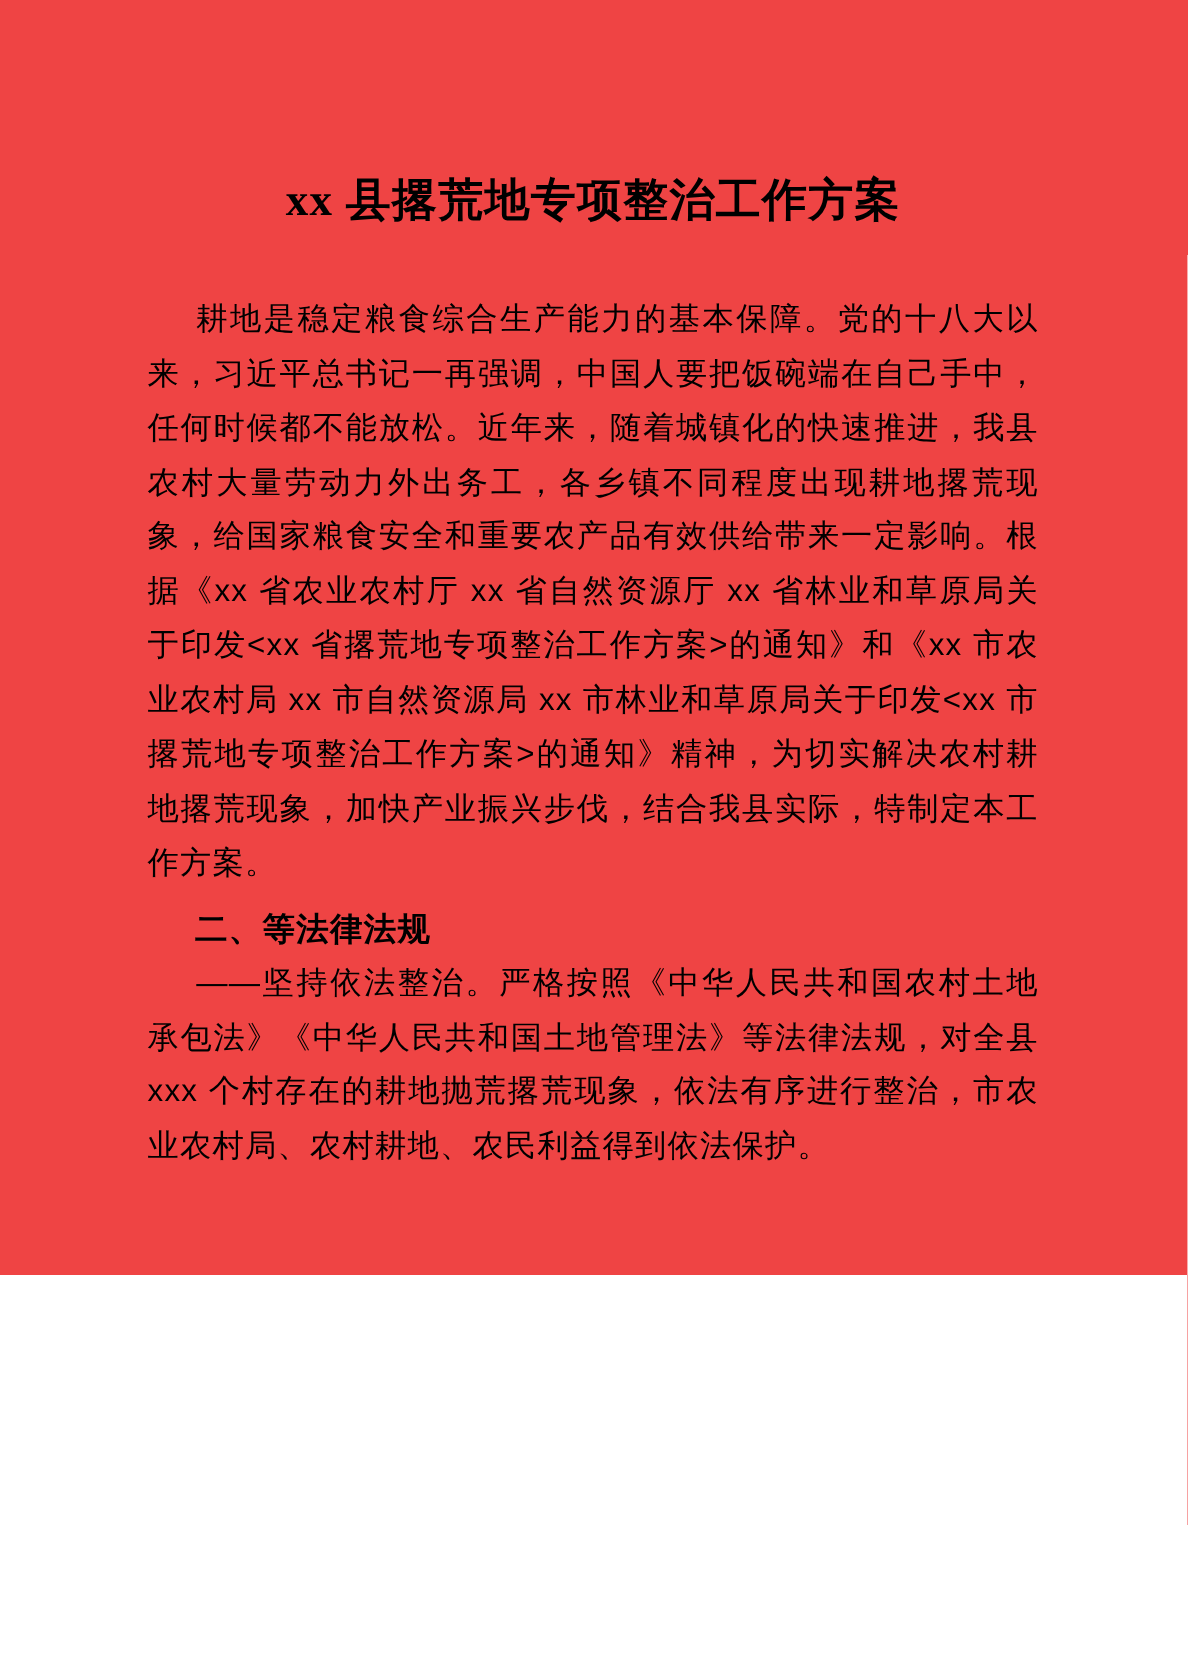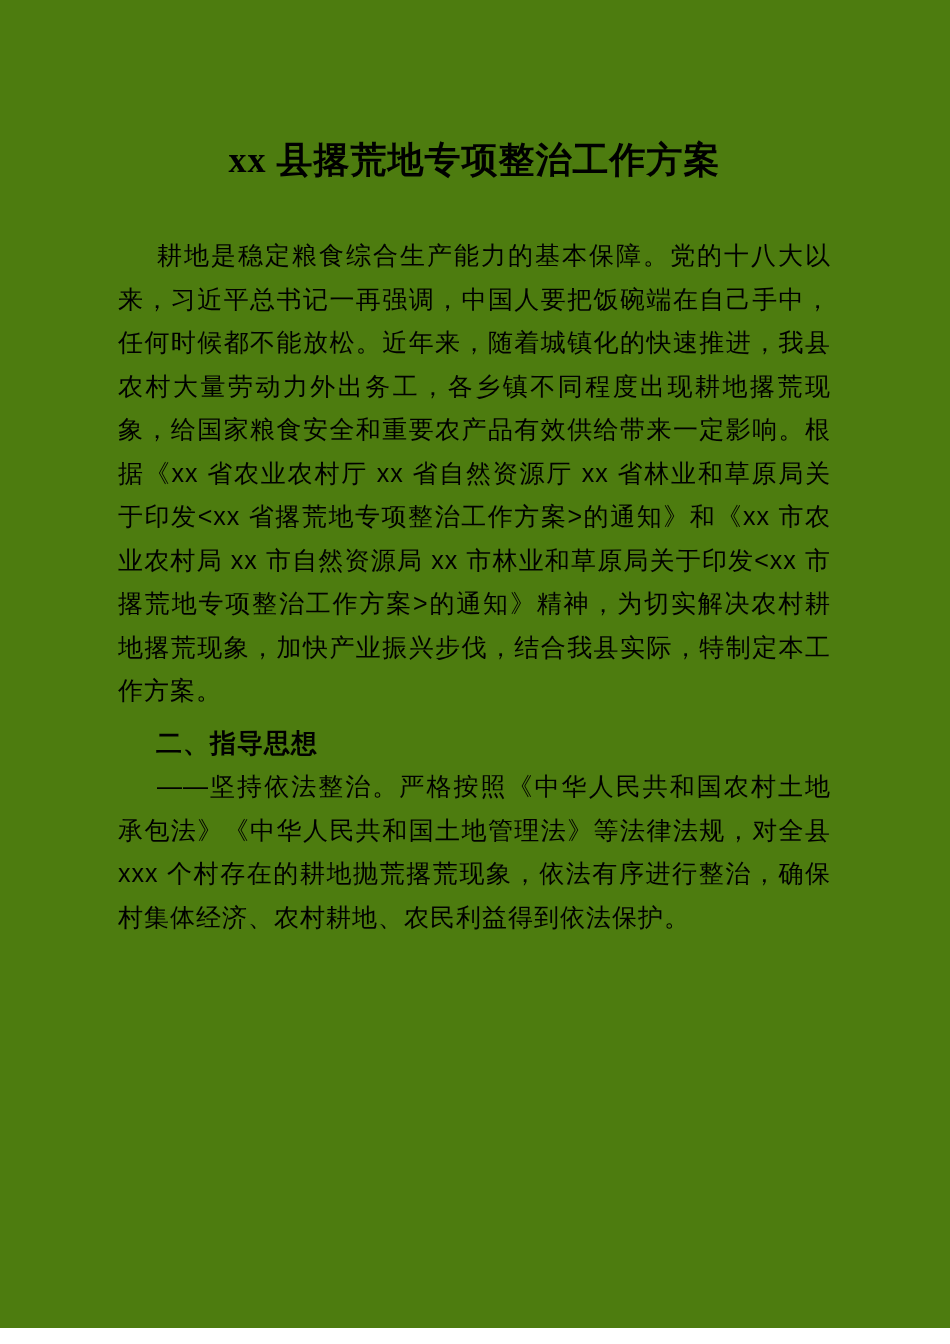--- a/index.html
+++ b/index.html
@@ -3,22 +3,22 @@
 <meta charset="utf-8">
 <style>
   html, body {
     margin: 0;
     padding: 0;
     background: #ffffff;
   }
   .page {
     position: relative;
     width: 950px;
-    height: 1328px;
-    background: #4d7c0f;
+    height: 1020px;
+    background: #ef4444;
     color: #000000;
     box-sizing: border-box;
     padding: 136px 119px 0 118px;
     overflow: hidden;
   }
   .doc-title {
     margin: 0 0 50px 0;
     font-family: "Liberation Serif", "DejaVu Serif", serif;
     font-weight: bold;
     font-size: 36px;
@@ -51,17 +51,17 @@
 <body>
 
 <div class="page">
 
   <h1 class="doc-title">xx 县撂荒地专项整治工作方案</h1>
 
   <p class="body-para">耕地是稳定粮食综合生产能力的基本保障。党的十八大以来，习近平总书记一再强调，中国人要把饭碗端在自己手中，任何时候都不能放松。近年来，随着城镇化的快速推进，我县农村大量劳动力外出务工，各乡镇不同程度出现耕地撂荒现象，给国家粮食安全和重要农产品有效供给带来一定影响。根据《xx 省农业农村厅 xx 省自然资源厅 xx 省林业和草原局关于印发&lt;xx 省撂荒地专项整治工作方案&gt;的通知》和《xx 市农业农村局 xx 市自然资源局 xx 市林业和草原局关于印发&lt;xx 市撂荒地专项整治工作方案&gt;的通知》精神，为切实解决农村耕地撂荒现象，加快产业振兴步伐，结合我县实际，特制定本工作方案。</p>
 
 
 
-  <h2 class="section-heading">二、指导思想</h2>
+  <h2 class="section-heading">二、等法律法规</h2>
 
-  <p class="body-para">——坚持依法整治。严格按照《中华人民共和国农村土地承包法》《中华人民共和国土地管理法》等法律法规，对全县 xxx 个村存在的耕地抛荒撂荒现象，依法有序进行整治，确保村集体经济、农村耕地、农民利益得到依法保护。</p>
+  <p class="body-para">——坚持依法整治。严格按照《中华人民共和国农村土地承包法》《中华人民共和国土地管理法》等法律法规，对全县 xxx 个村存在的耕地抛荒撂荒现象，依法有序进行整治，市农业农村局、农村耕地、农民利益得到依法保护。</p>
 
 </div>
 
 </body></html>

